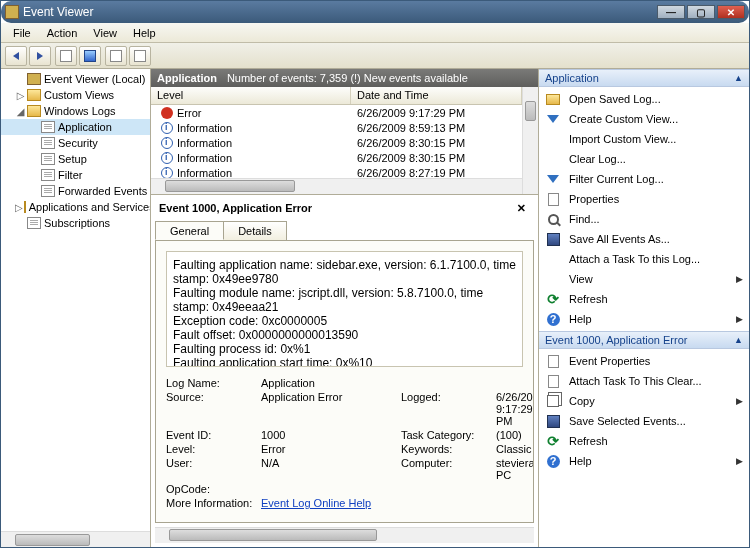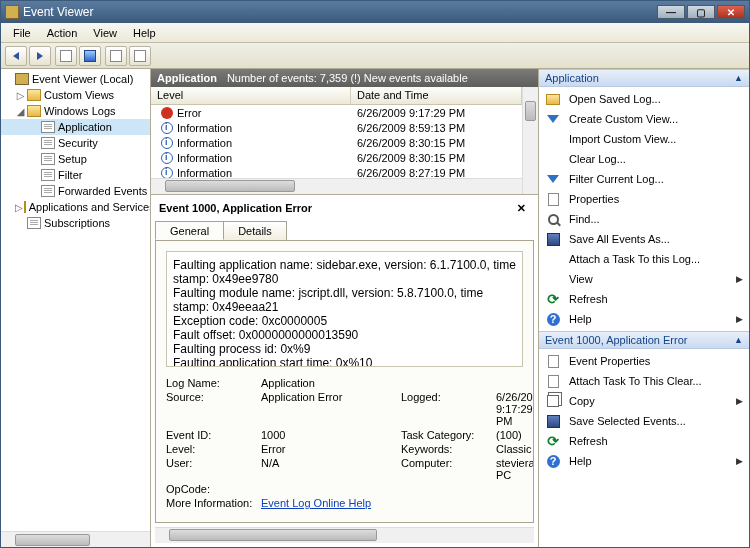--- a/index.html
+++ b/index.html
@@ -14,20 +14,21 @@
     border: 1px solid #3b5a7a;
   }
   .titlebar {
     height: 22px;
     background: linear-gradient(#5a7ba0, #3b5a7a);
     color: #fff;
     display: flex;
     align-items: center;
     padding: 0 4px;
     font-size: 12px;
+    border-radius: 10px;
   }
   .titlebar .icon { width: 14px; height: 14px; margin-right: 4px; background:#d0b050; border:1px solid #806030;}
   .titlebar .spacer { flex: 1; }
   .winbtn { width: 28px; height: 14px; margin-left: 2px; background: linear-gradient(#d0d8e0,#a0b0c0); border:1px solid #4a5a6a; display:flex; align-items:center; justify-content:center; color:#222; font-size:10px; font-weight:bold;}
   .winbtn.close { background: linear-gradient(#e06050,#b03020); color:#fff;}
   .menubar {
     height: 20px;
     background: linear-gradient(#f7f7f2, #ece9d8);
     border-bottom: 1px solid #c0bca8;
     display: flex;
@@ -63,21 +64,21 @@
   .tree-body { flex:1; overflow:hidden; padding:2px 0 0 0;}
   .tree-row { display:flex; align-items:center; height:16px; padding-left:2px; white-space:nowrap;}
   .tree-row .expander { width:11px; text-align:center; color:#666; font-size:10px; cursor:default;}
   .tree-row .tree-icon { width:14px; height:12px; margin:0 3px 0 1px;}
   .folder-icon { background:linear-gradient(#fde79a,#e6b84a); border:1px solid #b88a20;}
   .doc-icon { background:#fff; border:1px solid #888; position:relative;}
   .doc-icon::after{content:"";position:absolute;top:2px;left:2px;right:2px;height:1px;background:#aaa;box-shadow:0 2px #aaa,0 4px #aaa;}
   .root-icon { background:#d0b050; border:1px solid #806030;}
   .tree-row.sel { background:#cde6f7;}
   .tree-row.sel .label { }
-  .indent0 { padding-left: 2px;}
+  .indent0 { padding-left: 14px;}
   .indent1 { padding-left: 14px;}
   .indent2 { padding-left: 28px;}
   .hscroll { height:16px; background:#f0f0f0; border-top:1px solid #ddd; display:flex; align-items:center;}
   .hscroll .thumb { height:12px; background:linear-gradient(#ddd,#bbb); border:1px solid #999; border-radius:2px; margin:0 14px; width:50%;}
   
   .center-pane { flex:1; display:flex; flex-direction:column; border-right:1px solid #b0ac98; min-width:0;}
   .center-header {
     height:18px; background:linear-gradient(#7a7a78,#5e5e5c); color:#fff;
     display:flex; align-items:center; padding:0 6px; font-size:11px;
   }
@@ -301,21 +302,21 @@
       <div class="tabs">
         <div class="tab active">General</div>
         <div class="tab">Details</div>
       </div>
       <div class="tab-body">
         <div class="fault-box" id="fault-box">
             <div>Faulting application name: sidebar.exe, version: 6.1.7100.0, time stamp: 0x49ee9780</div>
             <div>Faulting module name: jscript.dll, version: 5.8.7100.0, time stamp: 0x49eeaa21</div>
             <div>Exception code: 0xc0000005</div>
             <div>Fault offset: 0x0000000000013590</div>
-            <div>Faulting process id: 0x%9</div>
+            <div>Faulting process id: 0x%1</div>
             <div>Faulting application start time: 0x%10</div>
           </div>
         <div class="kv-grid">
           <div class="k">Log Name:</div>
           <div class="v">Application</div>
           <div></div>
             <div></div>
           <div class="k">Source:</div>
           <div class="v">Application Error</div>
           <div class="k">Logged:</div>

